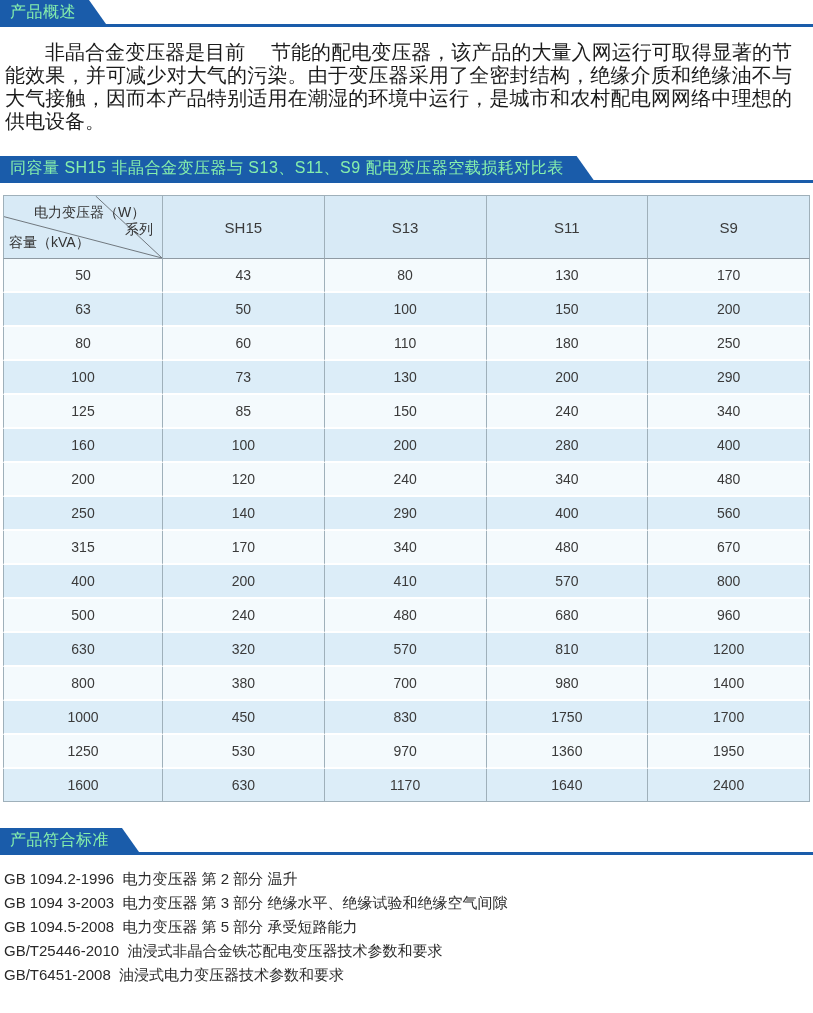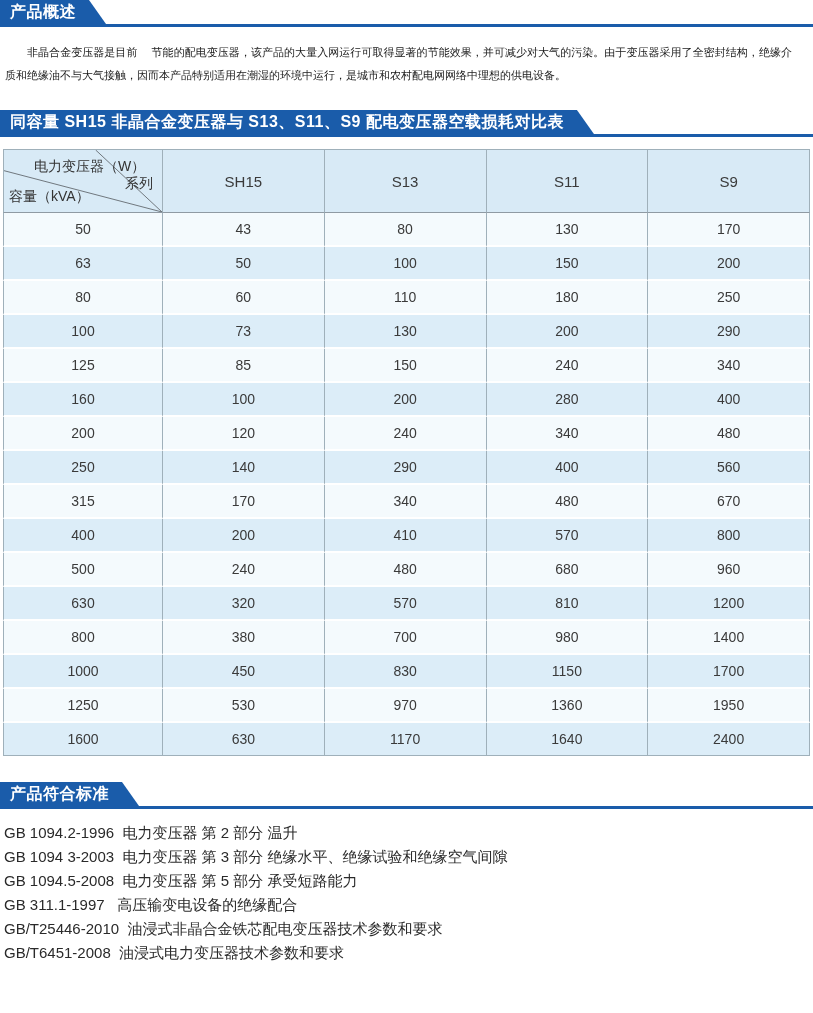--- a/index.html
+++ b/index.html
@@ -11,36 +11,36 @@
     overflow: hidden;
   }
   .page { position: relative; width: 813px; height: 1013px; background: #fff; }
 
   
   .banner-wrap { position: relative; height: 27px; width: 100%; }
   .banner {
     position: absolute; left: 0; top: 0;
     height: 24px; line-height: 24px;
     background: #1a5caa;
-    color: #ffffff;
-    font-size: 16px; font-weight: bold;
+    color: #86efac;
+    font-size: 16px; font-weight: normal;
     padding: 0 30px 0 10px;
     clip-path: polygon(0 0, calc(100% - 17px) 0, 100% 100%, 0 100%);
     white-space: nowrap;
     letter-spacing: 0.5px;
   }
   .banner-underline {
     position: absolute; left: 0; right: 0; bottom: 0;
     height: 3px; background: #1a5caa;
   }
 
   
   .intro {
     margin: 14px 21px 0 5px;
-    font-size: 11px;
+    font-size: 20px;
     line-height: 23px;
     color: #1b1b1b;
     text-indent: 2em;
     text-align: justify;
   }
 
   .banner-wrap.second { margin-top: 23px; }
   .banner-wrap.third  { margin-top: 26px; text-align: center; }
 
   
@@ -229,21 +229,21 @@
           <td>800</td>
           <td>380</td>
           <td>700</td>
           <td>980</td>
           <td>1400</td>
         </tr>
         <tr>
           <td>1000</td>
           <td>450</td>
           <td>830</td>
-          <td>1150</td>
+          <td>1750</td>
           <td>1700</td>
         </tr>
         <tr>
           <td>1250</td>
           <td>530</td>
           <td>970</td>
           <td>1360</td>
           <td>1950</td>
         </tr>
         <tr>
@@ -258,18 +258,17 @@
 
   <header class="banner-wrap third">
     <div class="banner">产品符合标准</div>
     <div class="banner-underline"></div>
   </header>
 
   <ul class="standards" id="standards-list">
       <li>GB 1094.2-1996  电力变压器 第 2 部分 温升</li>
       <li>GB 1094 3-2003  电力变压器 第 3 部分 绝缘水平、绝缘试验和绝缘空气间隙</li>
       <li>GB 1094.5-2008  电力变压器 第 5 部分 承受短路能力</li>
-      <li>GB 311.1-1997   高压输变电设备的绝缘配合</li>
       <li>GB/T25446-2010  油浸式非晶合金铁芯配电变压器技术参数和要求</li>
       <li>GB/T6451-2008  油浸式电力变压器技术参数和要求</li>
     </ul>
 
 </div>
 
 </body></html>

